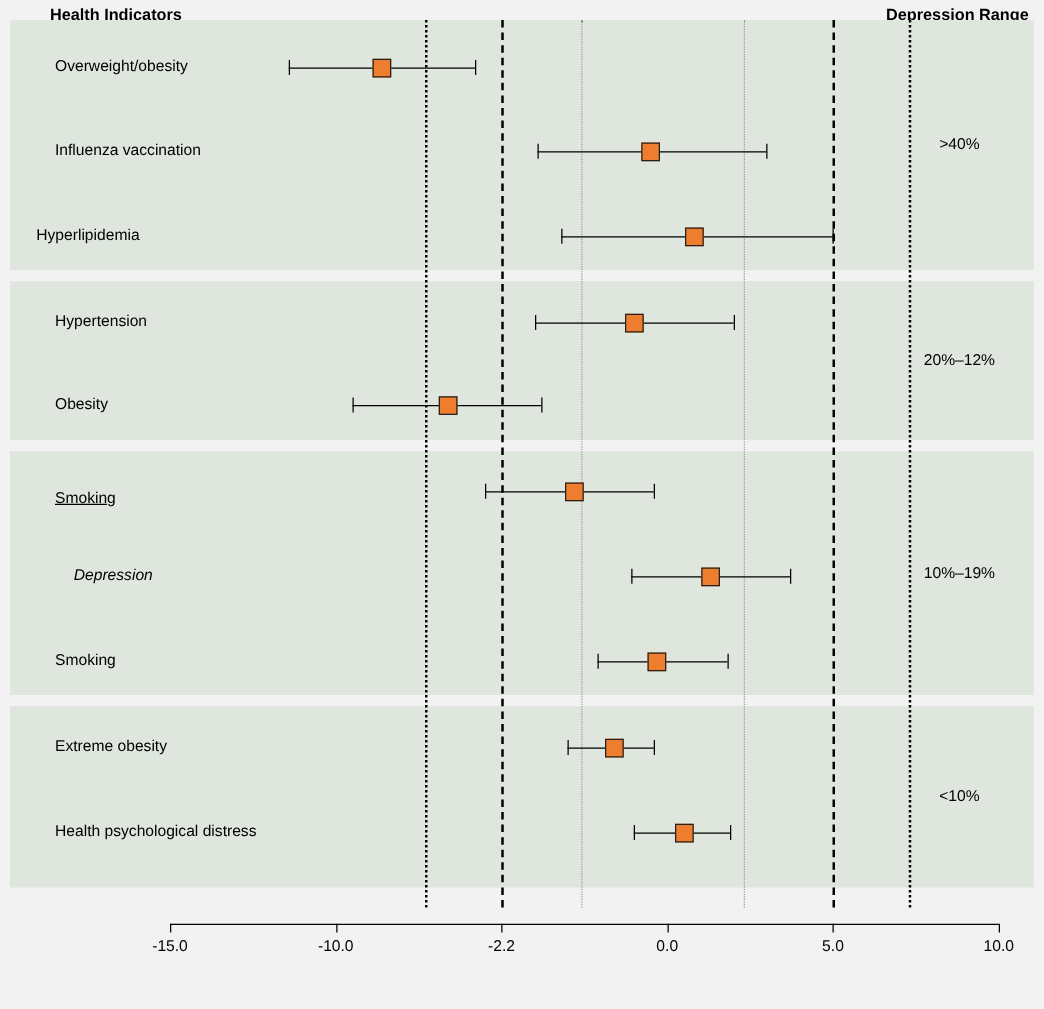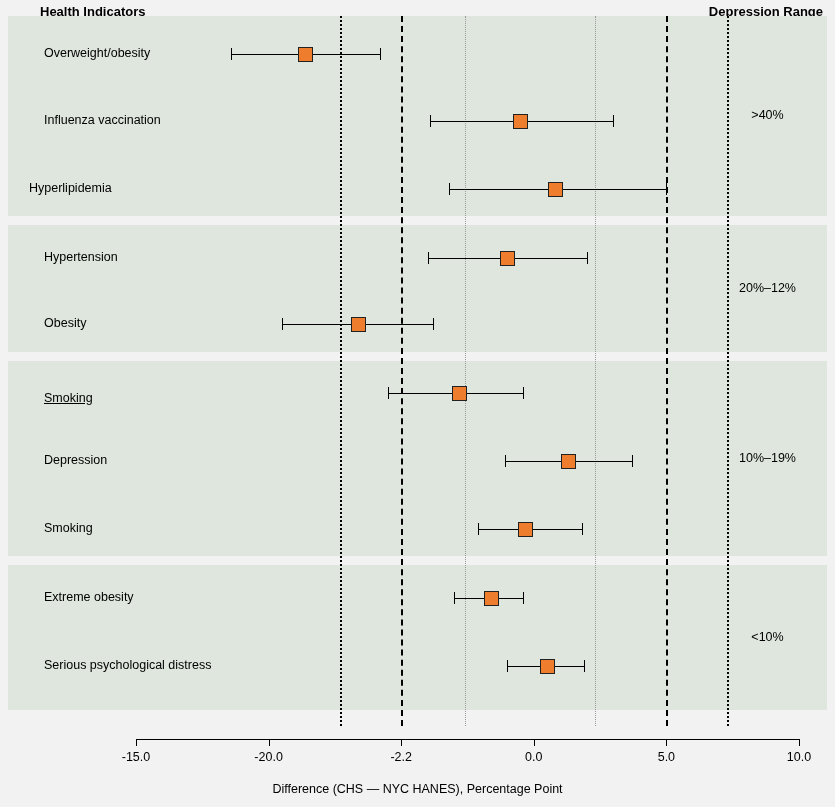--- a/index.html
+++ b/index.html
@@ -163,57 +163,56 @@
       <div class="row-label" style="left: 44px; top: 316px;">Obesity</div>
       <div class="ci-line" style="left: 281.86px; top: 324px; width: 151.164px;"></div>
       <div class="ci-cap" style="left: 281.86px; top: 318px; height: 12px;"></div>
       <div class="ci-cap" style="left: 433.024px; top: 318px; height: 12px;"></div>
       <div class="point" style="left: 351.268px; top: 316.5px; background: rgb(238, 126, 45);"></div>
       <div class="row-label" style="left: 44px; top: 391px; text-decoration: underline;">Smoking</div>
       <div class="ci-line" style="left: 387.94px; top: 393px; width: 135.252px;"></div>
       <div class="ci-cap" style="left: 387.94px; top: 387px; height: 12px;"></div>
       <div class="ci-cap" style="left: 523.192px; top: 387px; height: 12px;"></div>
       <div class="point" style="left: 452.044px; top: 385.5px; background: rgb(238, 126, 45);"></div>
-      <div class="row-label" style="left: 44px; top: 453px;">Depression</div>
+      <div class="row-label" style="left: 59px; top: 453px; font-style: italic;">Depression</div>
       <div class="ci-line" style="left: 504.628px; top: 461px; width: 127.296px;"></div>
       <div class="ci-cap" style="left: 504.628px; top: 455px; height: 12px;"></div>
       <div class="ci-cap" style="left: 631.924px; top: 455px; height: 12px;"></div>
       <div class="point" style="left: 560.776px; top: 453.5px; background: rgb(238, 126, 45);"></div>
       <div class="row-label" style="left: 44px; top: 521px;">Smoking</div>
       <div class="ci-line" style="left: 478.108px; top: 529px; width: 103.428px;"></div>
       <div class="ci-cap" style="left: 478.108px; top: 523px; height: 12px;"></div>
       <div class="ci-cap" style="left: 581.536px; top: 523px; height: 12px;"></div>
       <div class="point" style="left: 518.344px; top: 521.5px; background: rgb(238, 126, 45);"></div>
       <div class="row-label" style="left: 44px; top: 590px;">Extreme obesity</div>
       <div class="ci-line" style="left: 454.24px; top: 598px; width: 68.952px;"></div>
       <div class="ci-cap" style="left: 454.24px; top: 592px; height: 12px;"></div>
       <div class="ci-cap" style="left: 523.192px; top: 592px; height: 12px;"></div>
       <div class="point" style="left: 483.868px; top: 590.5px; background: rgb(238, 126, 45);"></div>
-      <div class="row-label" style="left: 44px; top: 658px;">Serious psychological distress</div>
+      <div class="row-label" style="left: 44px; top: 658px;">Health psychological distress</div>
       <div class="ci-line" style="left: 507.28px; top: 666px; width: 76.908px;"></div>
       <div class="ci-cap" style="left: 507.28px; top: 660px; height: 12px;"></div>
       <div class="ci-cap" style="left: 584.188px; top: 660px; height: 12px;"></div>
       <div class="point" style="left: 539.56px; top: 658.5px; background: rgb(238, 126, 45);"></div>
     </div>
   <div id="range-labels">
       <div class="range-label" style="left: 700px; width: 135px; top: 108px;">&gt;40%</div>
       <div class="range-label" style="left: 700px; width: 135px; top: 280.5px;">20%–12%</div>
       <div class="range-label" style="left: 700px; width: 135px; top: 450.5px;">10%–19%</div>
       <div class="range-label" style="left: 700px; width: 135px; top: 629.5px;">&lt;10%</div>
     </div>
   <div id="axis">
       <div class="axis-line" style="left: 136px; top: 739px; width: 663px;"></div>
       <div class="axis-tick" style="left: 136px; top: 739px; height: 7px;"></div>
       <div class="axis-tick-label" style="left: 96px; width: 80px; top: 750px;">-15.0</div>
       <div class="axis-tick" style="left: 268.6px; top: 739px; height: 7px;"></div>
-      <div class="axis-tick-label" style="left: 228.6px; width: 80px; top: 750px;">-20.0</div>
+      <div class="axis-tick-label" style="left: 228.6px; width: 80px; top: 750px;">-10.0</div>
       <div class="axis-tick" style="left: 401.2px; top: 739px; height: 7px;"></div>
       <div class="axis-tick-label" style="left: 361.2px; width: 80px; top: 750px;">-2.2</div>
       <div class="axis-tick" style="left: 533.8px; top: 739px; height: 7px;"></div>
       <div class="axis-tick-label" style="left: 493.8px; width: 80px; top: 750px;">0.0</div>
       <div class="axis-tick" style="left: 666.4px; top: 739px; height: 7px;"></div>
       <div class="axis-tick-label" style="left: 626.4px; width: 80px; top: 750px;">5.0</div>
       <div class="axis-tick" style="left: 799px; top: 739px; height: 7px;"></div>
       <div class="axis-tick-label" style="left: 759px; width: 80px; top: 750px;">10.0</div>
     </div>
 
-  <div id="x-axis-title">Difference (CHS — NYC HANES), Percentage Point</div>
 </div>
 
 </body></html>

